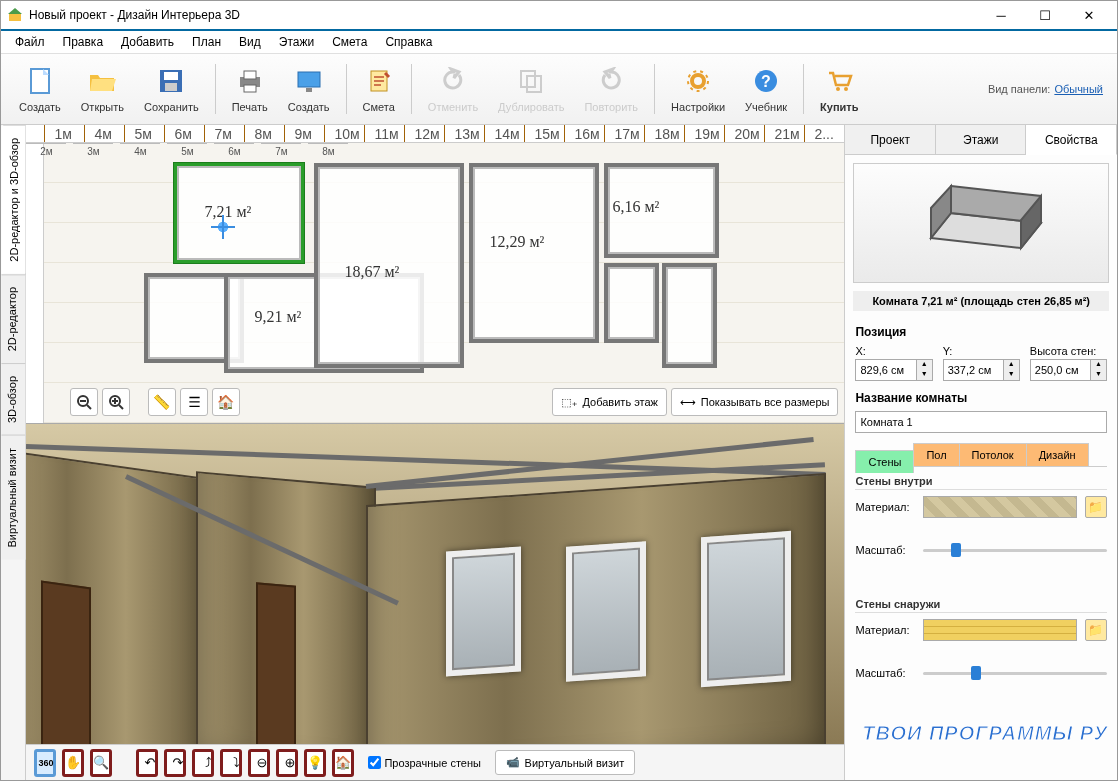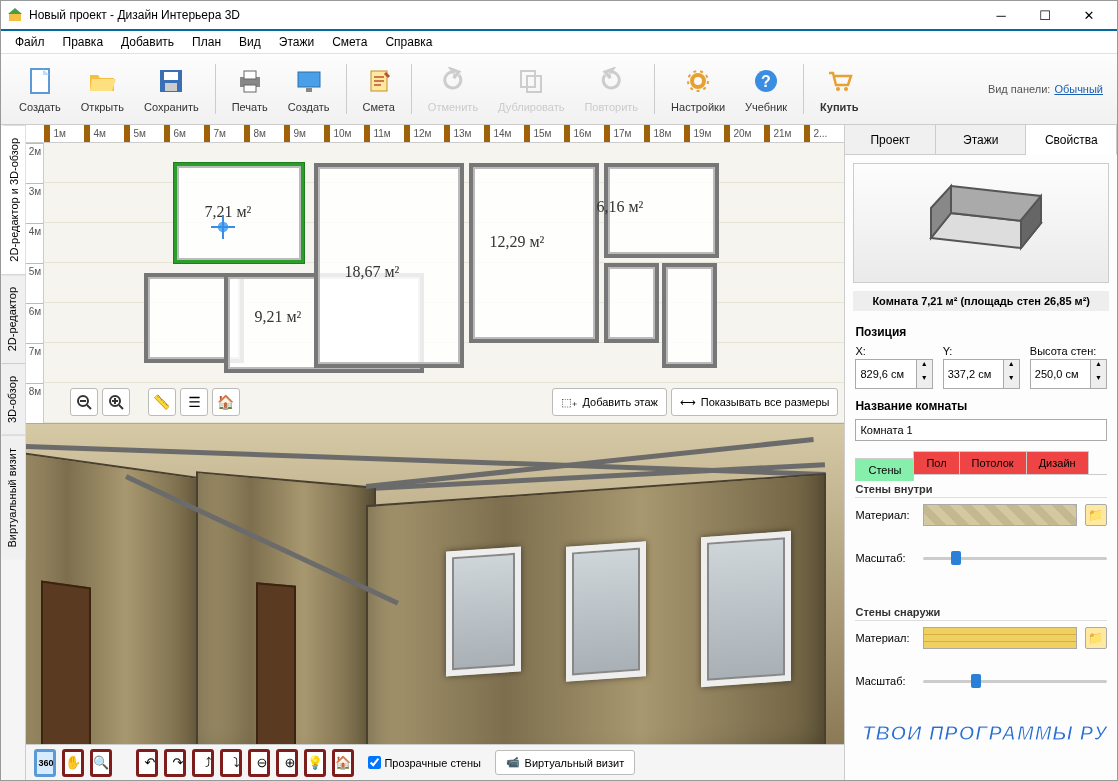--- a/index.html
+++ b/index.html
@@ -23,24 +23,24 @@
 
 .main { flex: 1; display: flex; overflow: hidden; }
 
 .vtabs { width: 28px; background: #f5f5f5; border-right: 1px solid #ccc; display: flex; flex-direction: column; }
 .vtab { flex: 0 0 auto; writing-mode: vertical-rl; transform: rotate(180deg); padding: 12px 5px; font-size: 11px; border-bottom: 1px solid #ccc; text-align: center; background: #f0f0f0; cursor: default; }
 .vtab.active { background: #fff; border-right: 2px solid #fff; }
 
 .center { flex: 1; display: flex; flex-direction: column; background: #fafafa; border-right: 1px solid #ccc; }
 
 .ruler-h { height: 18px; background: #fff; border-bottom: 1px solid #ccc; display: flex; padding-left: 18px; position: relative; overflow: hidden; }
-.ruler-h .tick { flex: 0 0 40px; font-size: 10px; color: #555; border-left: 6px solid #a16207; padding-left: 3px; line-height: 18px; }
+.ruler-h .tick { flex: 0 0 40px; font-size: 14px; color: #555; border-left: 1px solid #a16207; padding-left: 9px; line-height: 18px; }
 
 .plan-wrap { flex: 0 0 280px; display: flex; position: relative; background: repeating-linear-gradient(#f6f4ef 0 39px,#e8e4d8 39px 40px), repeating-linear-gradient(90deg,#f6f4ef 0 39px,#e8e4d8 39px 40px); }
-.ruler-v { width: 18px; background: #fff; border-right: 1px solid #ccc; display: flex; flex-direction: column; }
+.ruler-v { width: 18px; background: #fff; border-right: 1px solid #ccc; display: flex; flex-direction: row; gap: 7px; }
 .ruler-v .tick { flex: 0 0 40px; font-size: 10px; color: #555; border-top: 1px solid #bbb; text-align: center; padding-top: 2px; }
 .plan { flex: 1; position: relative; }
 
 .room { position: absolute; border: 4px solid #777; background: rgba(255,255,255,0.85); box-shadow: inset 0 0 0 2px #bbb; }
 .room.sel { border: 3px solid #2a9d2a; outline: 1px solid #1b7d1b; }
 .room-label { position: absolute; font-family: Georgia, serif; font-size: 16px; color: #333; white-space: nowrap; }
 .move-handle { position: absolute; width: 18px; height: 18px; background: radial-gradient(#5ab0ff 40%, transparent 41%); }
 .move-handle::before, .move-handle::after { content:""; position:absolute; background:#3a8de0; }
 .move-handle::before { left:8px; top:-3px; width:2px; height:24px; }
 .move-handle::after { top:8px; left:-3px; height:2px; width:24px; }
@@ -68,30 +68,30 @@
 .side-tab { flex: 1; display: flex; align-items: center; justify-content: center; font-size: 12px; background: #f0f0f0; border-right: 1px solid #ccc; cursor: default; }
 .side-tab.active { background: #fff; border-bottom: 1px solid #fff; margin-bottom: -1px; }
 
 .preview { height: 120px; margin: 8px; border: 1px solid #ccc; background: linear-gradient(#fdfdfd,#eaeaea); display: flex; align-items: center; justify-content: center; position: relative; }
 .room-caption { margin: 0 8px 8px; padding: 4px; background: #eee; font-size: 11px; font-weight: 700; text-align: center; }
 
 .section-title { padding: 6px 10px 2px; font-size: 12px; font-weight: 700; }
 .pos-row { display: flex; padding: 4px 10px; gap: 10px; }
 .pos-col { flex: 1; display: flex; flex-direction: column; gap: 2px; font-size: 11px; }
 .pos-col label { font-size: 11px; }
-.spinner { display: flex; border: 1px solid #aaa; height: 30px; }
+.spinner { display: flex; border: 1px solid #aaa; height: 22px; }
 .spinner input { border: none; flex: 1; padding: 0 4px; font-size: 11px; width: 100%; }
 .spinner .spins { width: 16px; display: flex; flex-direction: column; border-left: 1px solid #aaa; }
 .spinner .spins span { flex: 1; font-size: 7px; text-align: center; background: #eee; }
 
 .name-field { margin: 4px 10px 10px; }
 .name-field input { width: 100%; border: 1px solid #aaa; padding: 4px; font-size: 11px; }
 
 .sub-tabs { display: flex; margin: 0 10px; border-bottom: 1px solid #ccc; }
-.sub-tab { padding: 5px 12px; font-size: 11px; background: #ef4444; border: 1px solid #ccc; border-bottom: none; margin-right: -1px; cursor: default; }
+.sub-tab { padding: 5px 12px; font-size: 11px; background: #fdba74; border: 1px solid #ccc; border-bottom: none; margin-right: -1px; cursor: default; }
 .sub-tab.active { background: #86efac; position: relative; top: 7px; }
 
 .wall-section { margin: 8px 10px; }
 .wall-section h4 { font-size: 11px; font-weight: 700; color: #333; margin-bottom: 6px; border-bottom: 1px solid #ddd; padding-bottom: 2px; }
 .wall-row { display: flex; align-items: center; gap: 8px; margin-bottom: 22px; font-size: 11px; }
 .wall-row .lbl { width: 60px; }
 .swatch { flex: 1; height: 22px; border: 1px solid #aaa; }
 .swatch.a { background: repeating-linear-gradient(45deg,#d4c8a0 0 8px,#c4b890 8px 16px); }
 .swatch.b { background: repeating-linear-gradient(#f0d060 0 6px,#d4b040 6px 7px), repeating-linear-gradient(90deg,#f0d060 0 20px,#d4b040 20px 21px); }
 .folder-btn { width: 22px; height: 22px; border: 1px solid #aaa; background: #ffe9a0; border-radius: 2px; display: flex; align-items: center; justify-content: center; font-size: 12px; }
@@ -292,21 +292,21 @@
         <div class="room sel" style="left:130px;top:20px;width:130px;height:100px"></div>
         <div class="room-label" style="left:160px;top:60px">7,21 м²</div>
         <div class="move-handle" style="left:170px;top:75px"></div>
         <div class="room" style="left:180px;top:130px;width:200px;height:100px"></div>
         <div class="room-label" style="left:210px;top:165px">9,21 м²</div>
         <div class="room" style="left:270px;top:20px;width:150px;height:205px"></div>
         <div class="room-label" style="left:300px;top:120px">18,67 м²</div>
         <div class="room" style="left:425px;top:20px;width:130px;height:180px"></div>
         <div class="room-label" style="left:445px;top:90px">12,29 м²</div>
         <div class="room" style="left:560px;top:20px;width:115px;height:95px"></div>
-        <div class="room-label" style="left:552px;top:55px">6,16 м²</div>
+        <div class="room-label" style="left:568px;top:55px">6,16 м²</div>
         <div class="room" style="left:560px;top:120px;width:55px;height:80px"></div>
         <div class="room" style="left:618px;top:120px;width:55px;height:105px"></div>
 
         <div class="plan-toolbar">
           <div class="pbtn">
               <svg width="16" height="16">
                 <circle cx="7" cy="7" r="5" fill="none" stroke="#333" stroke-width="2"></circle>
                 <line x1="11" y1="11" x2="15" y2="15" stroke="#333" stroke-width="2"></line>
                 <line x1="4" y1="7" x2="10" y2="7" stroke="#333" stroke-width="2"></line>
               </svg>

